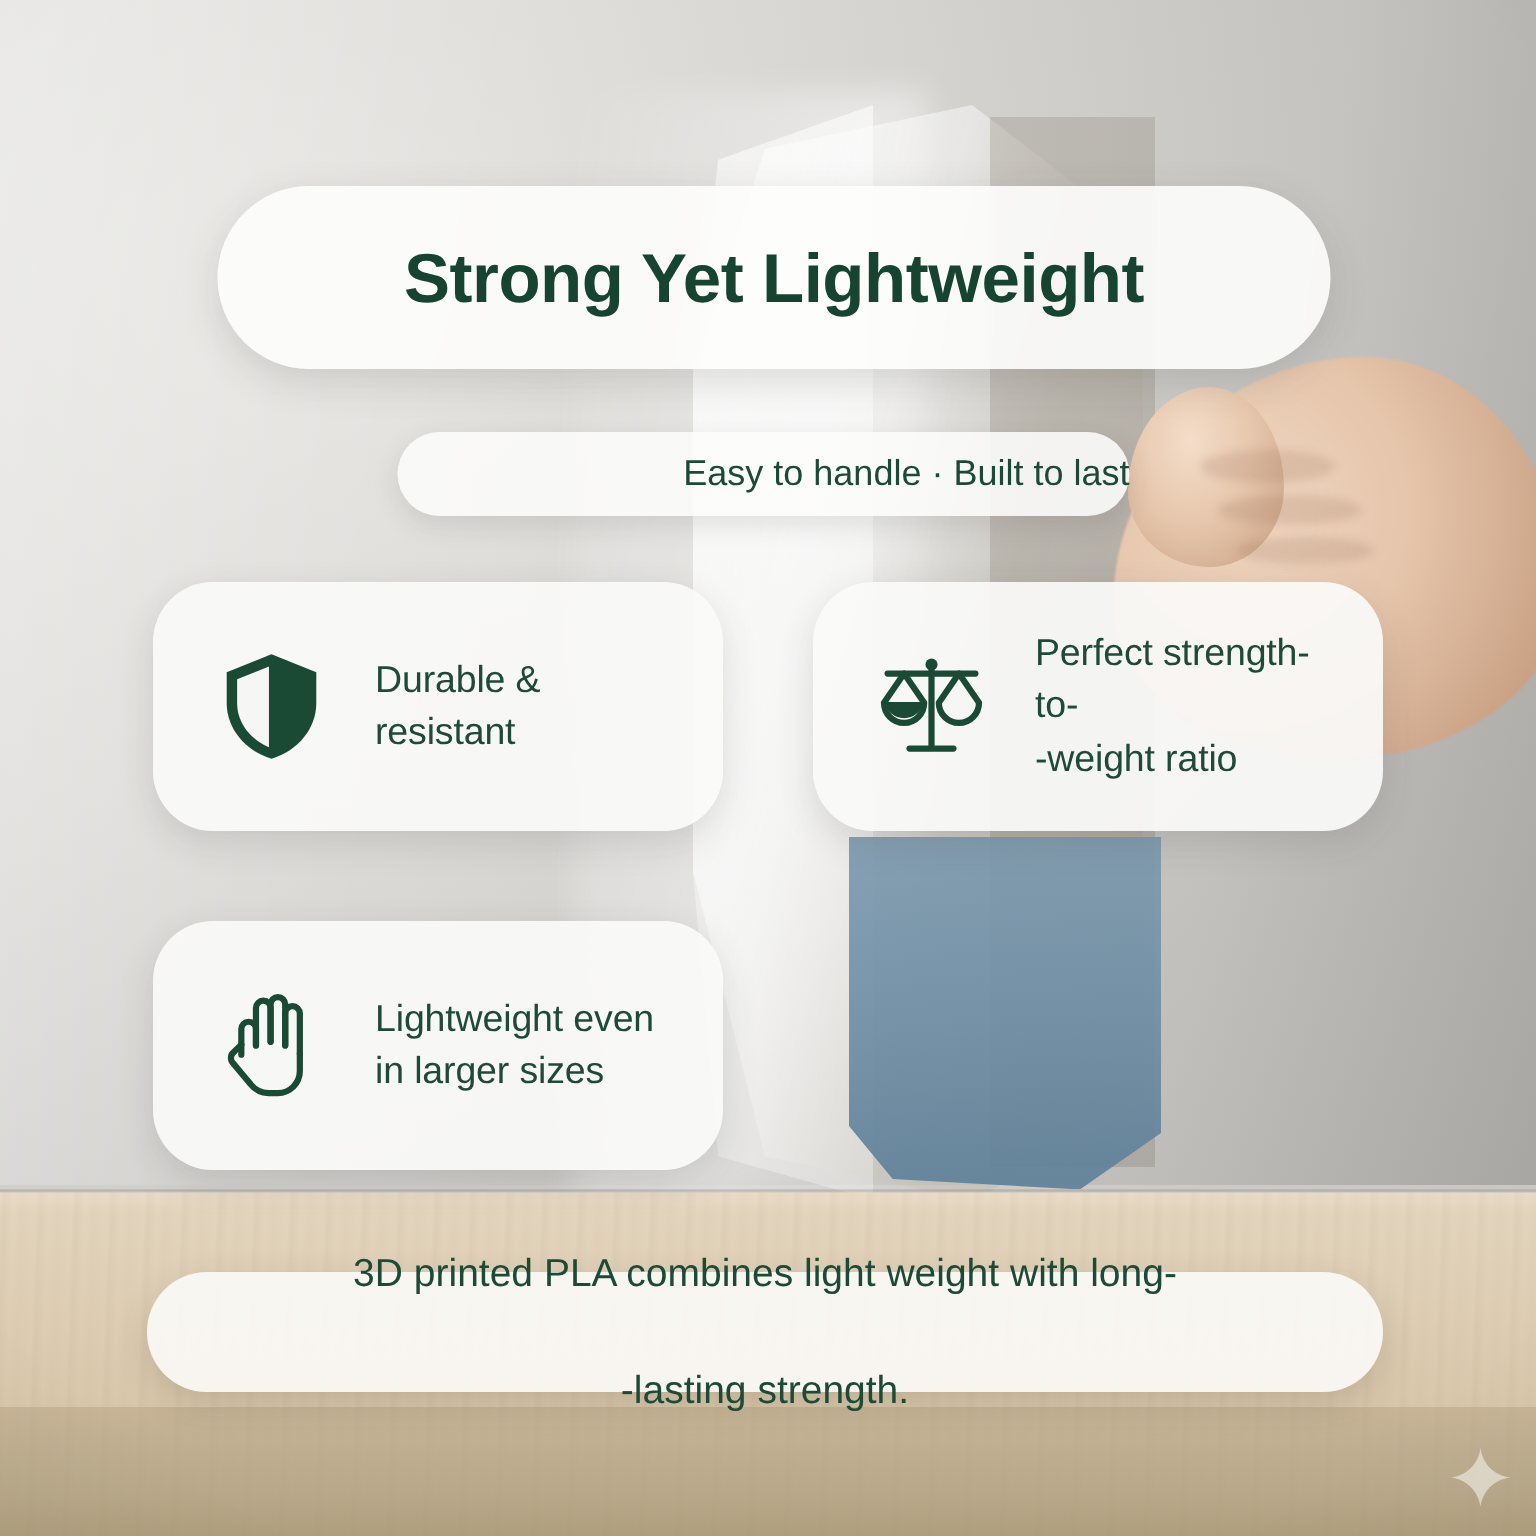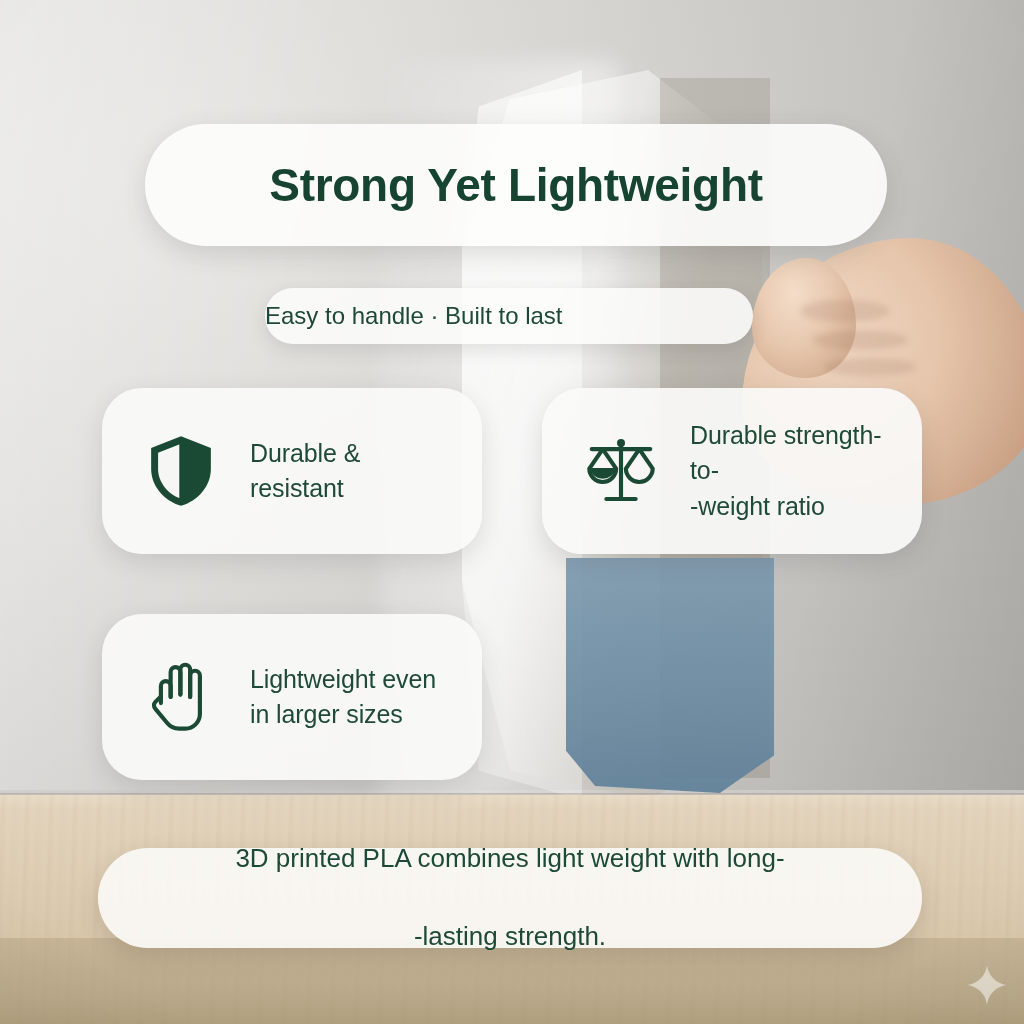--- a/index.html
+++ b/index.html
@@ -149,21 +149,21 @@
     color: #174430;
   }
 
   .pill-sub {
     position: absolute;
     left: 265px; top: 288px;
     width: 488px; height: 56px;
     background: rgba(252,252,251,0.88);
     border-radius: 28px;
     box-shadow: 0 6px 18px rgba(60,60,58,0.13);
-    display: flex; align-items: center; justify-content: flex-start;
+    display: flex; align-items: center; justify-content: flex-end;
   }
   .pill-sub span {
     font-size: 24px;
     font-weight: 400;
     color: #1d4a36;
   }
 
   .grid {
     position: absolute;
     left: 102px; top: 388px;
@@ -193,21 +193,21 @@
   .card-text {
     font-size: 25px;
     line-height: 1.42;
     color: #1f4a37;
     letter-spacing: -0.1px;
   }
 
   .pill-footer {
     position: absolute;
     left: 98px; top: 848px;
-    width: 824px; height: 100px;
+    width: 824px; height: 80px;
     background: rgba(250,249,245,0.93);
     border-radius: 50px;
     box-shadow: 0 8px 22px rgba(80,70,55,0.18);
     display: flex; align-items: center; justify-content: center;
     text-align: center;
     padding: 0 46px;
   }
   .pill-footer span {
     font-size: 26px;
     line-height: 1.45;
@@ -284,21 +284,21 @@
               <path d="M8 14h48"></path>
               <path d="M20 55h24"></path>
               <path d="M6 30a11 11 0 0 0 22 0L17 14 6 30z"></path>
               <path d="M36 30a11 11 0 0 0 22 0L47 14 36 30z"></path>
             </g>
             <path fill="#1b4a34" d="M6.2 29.5h21.6a11 11 0 0 1-21.6 0z"></path>
             <circle cx="32" cy="9" r="3.3" fill="#1b4a34"></circle>
           </svg>
         </span>
         <div class="card-text">
-          <div>Durable strength-to-</div>
+          <div>Perfect strength-to-</div>
           <div>-weight ratio</div>
         </div>
       </div>
 
       <div class="card">
         <span class="card-icon">
           <svg viewBox="0 0 64 64" aria-hidden="true">
             <g fill="none" stroke="#1b4a34" stroke-width="3.4" stroke-linecap="round" stroke-linejoin="round">
               <path d="M23.5 32V11.5a4 4 0 0 1 8 0V30"></path>
               <path d="M31.5 30V9.5a4 4 0 0 1 8 0V32"></path>

